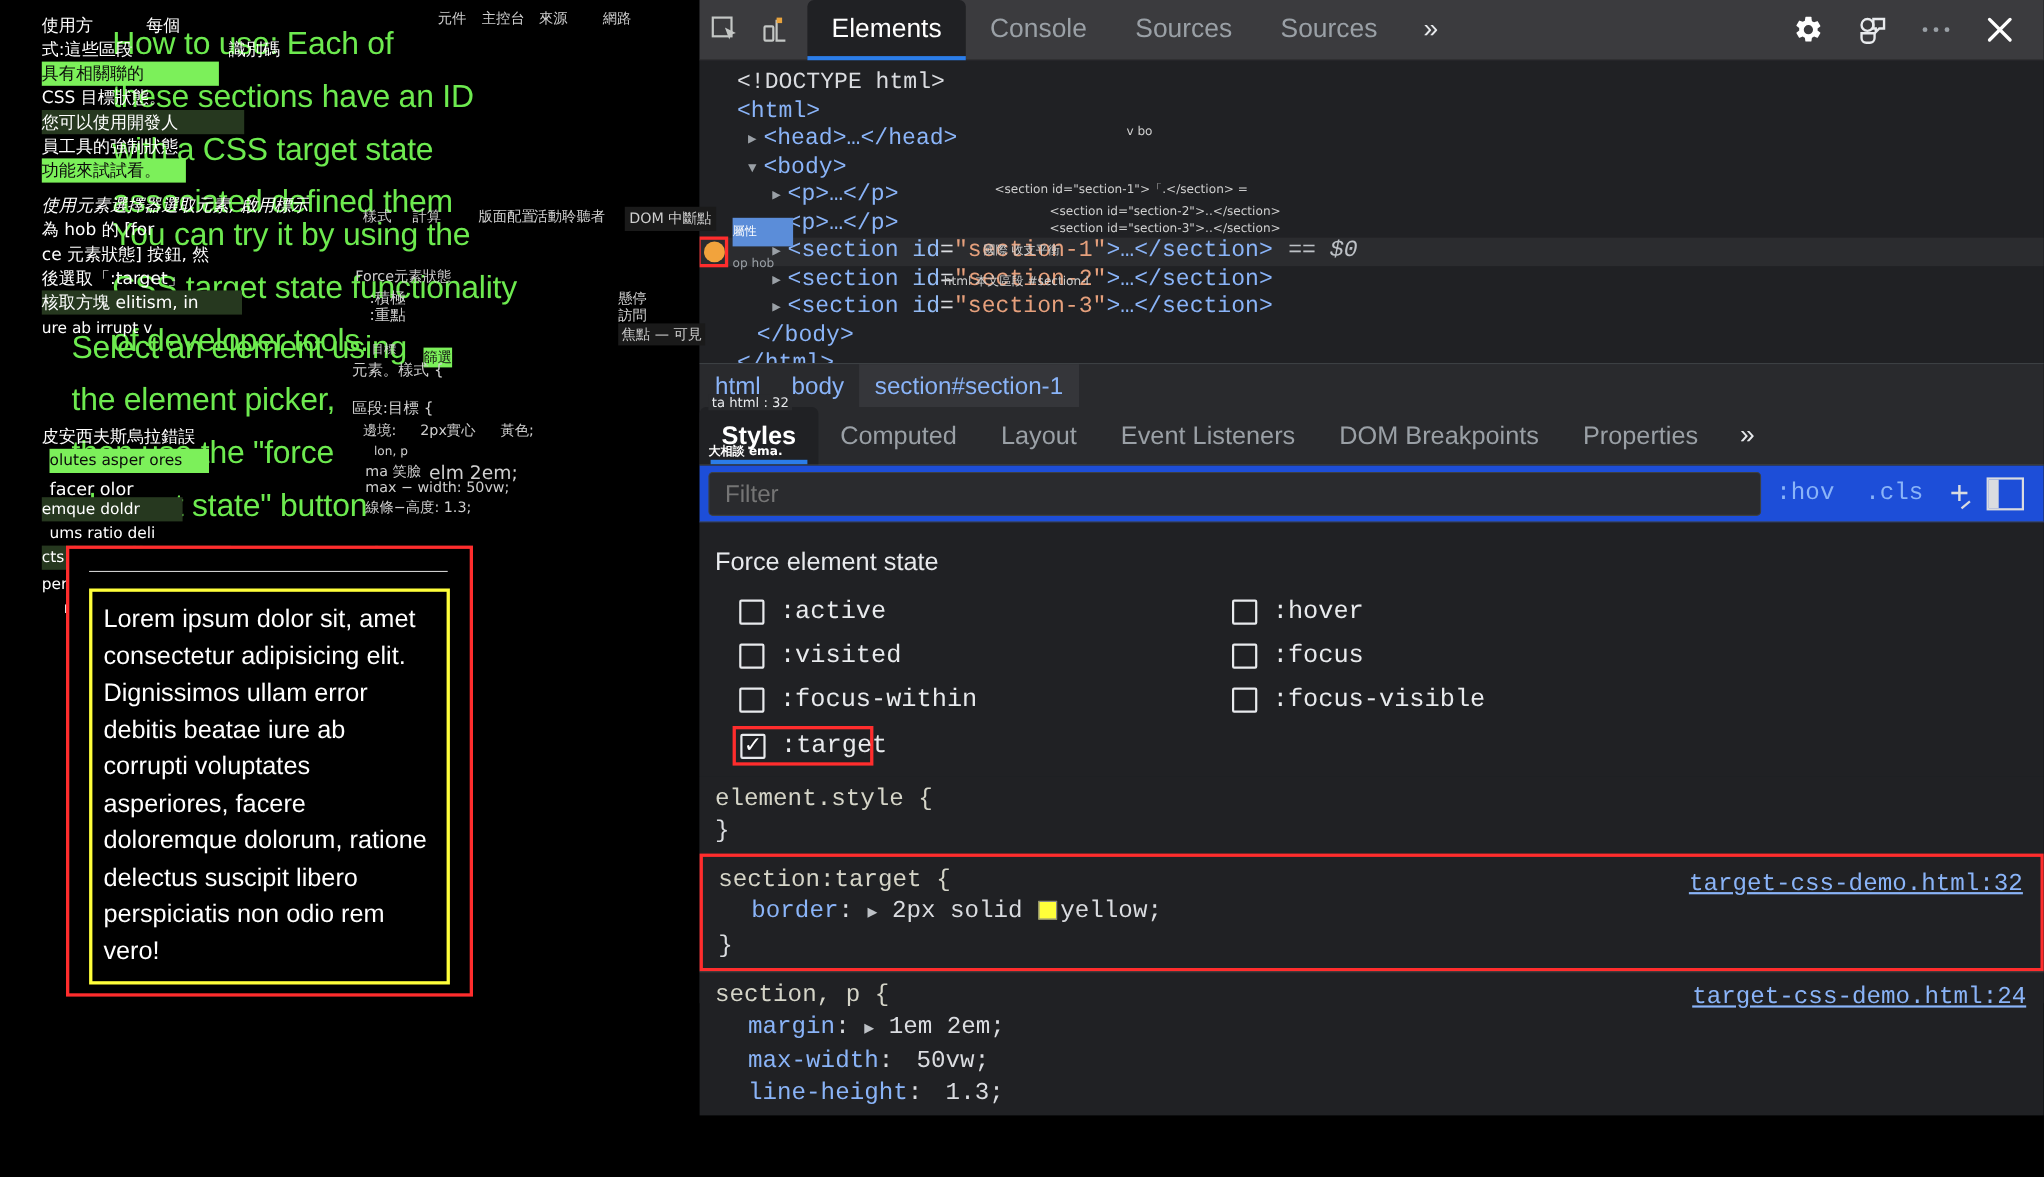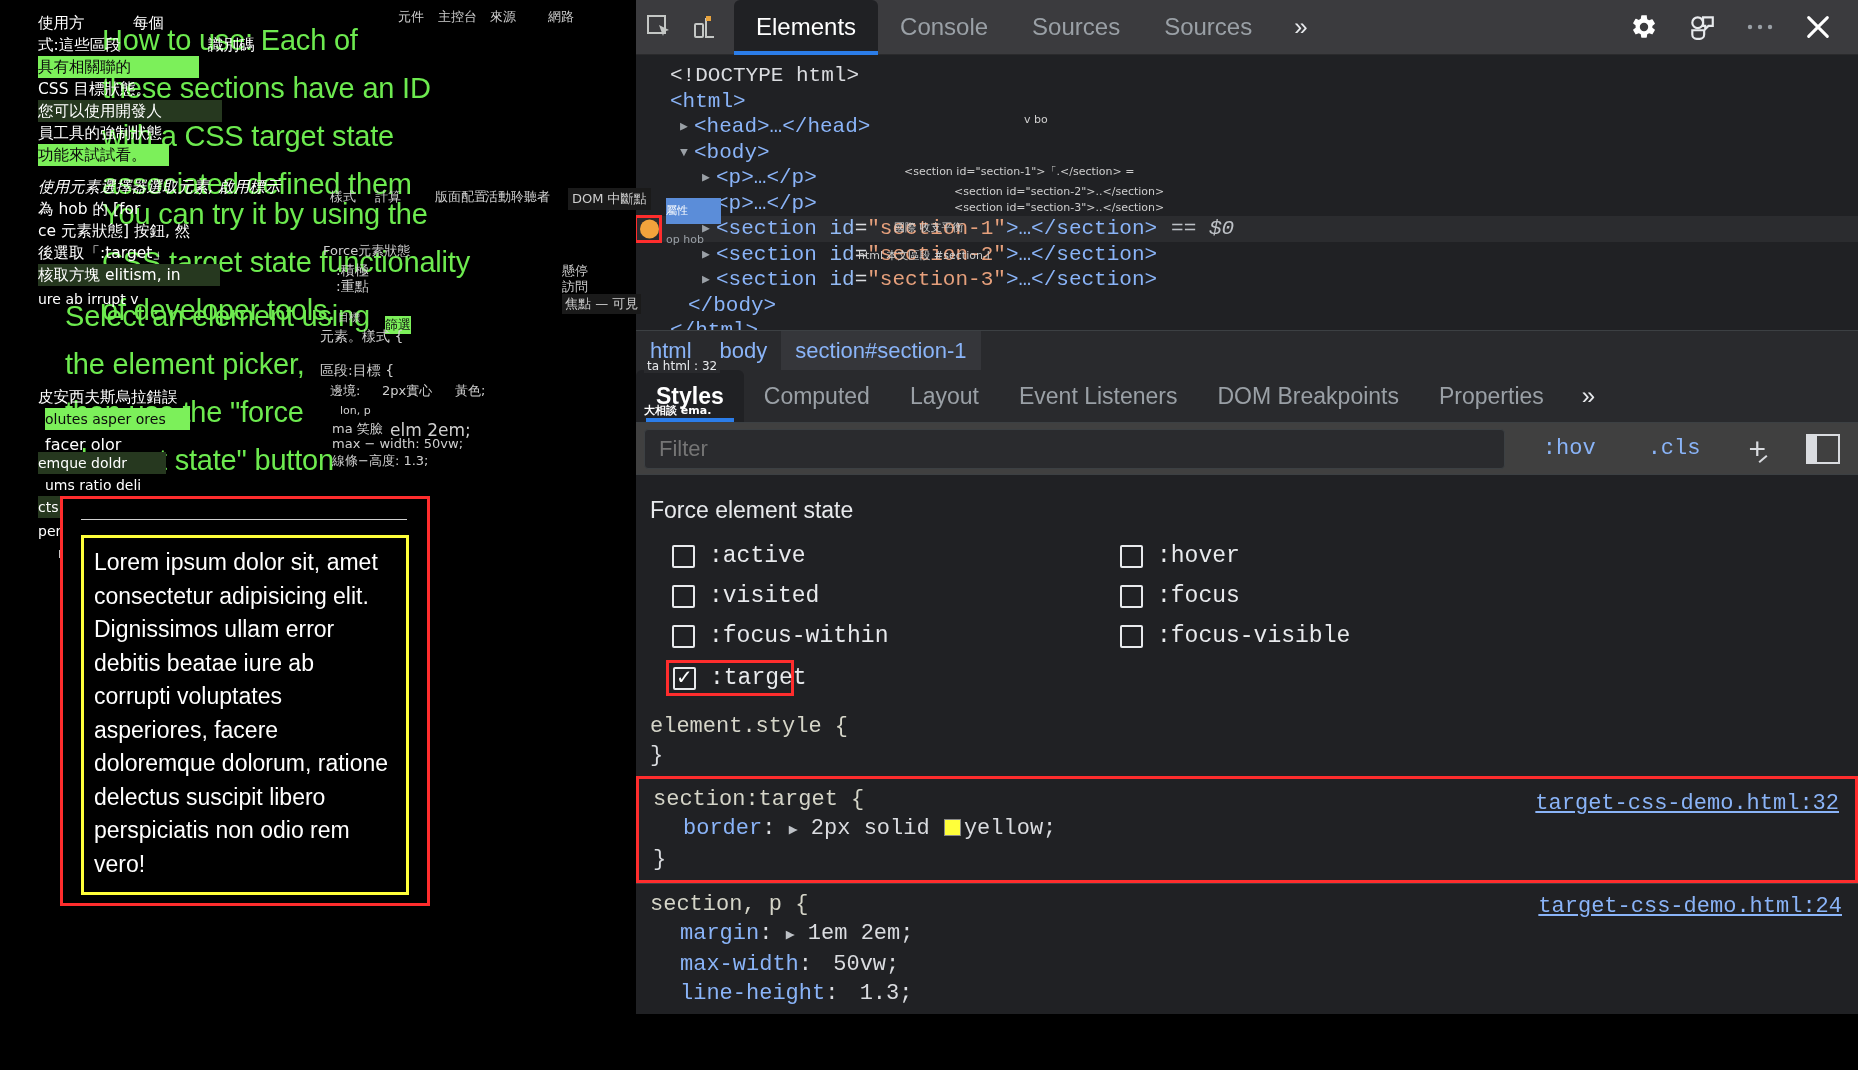--- a/index.html
+++ b/index.html
@@ -183,24 +183,23 @@
   .side-tab-tiny {
     position: absolute; left: 8px; bottom: 4px; font-size: 11px;
     color: #fff; font-family: "DejaVu Sans", sans-serif; white-space: nowrap;
   }
   .side-more { color:#e8eaed; font-size: 24px; display:flex; align-items:center; padding:0 18px; cursor:pointer;}
 
   
   .filter-row {
     display: flex; align-items: center;
     height: 52px;
-    background: #404040;
+    background: #1d4ed8;
     padding: 0 8px;
     border-bottom: 1px solid #3c4043;
-    gap: 24px;
   }
   .filter-input {
     flex: 1; height: 40px;
     background: #2a2b2e;
     border: 1px solid #3c4043;
     border-radius: 4px;
     color: #9aa0a6;
     font-size: 22px;
     padding: 0 14px;
     font-family: "Liberation Sans", sans-serif;

